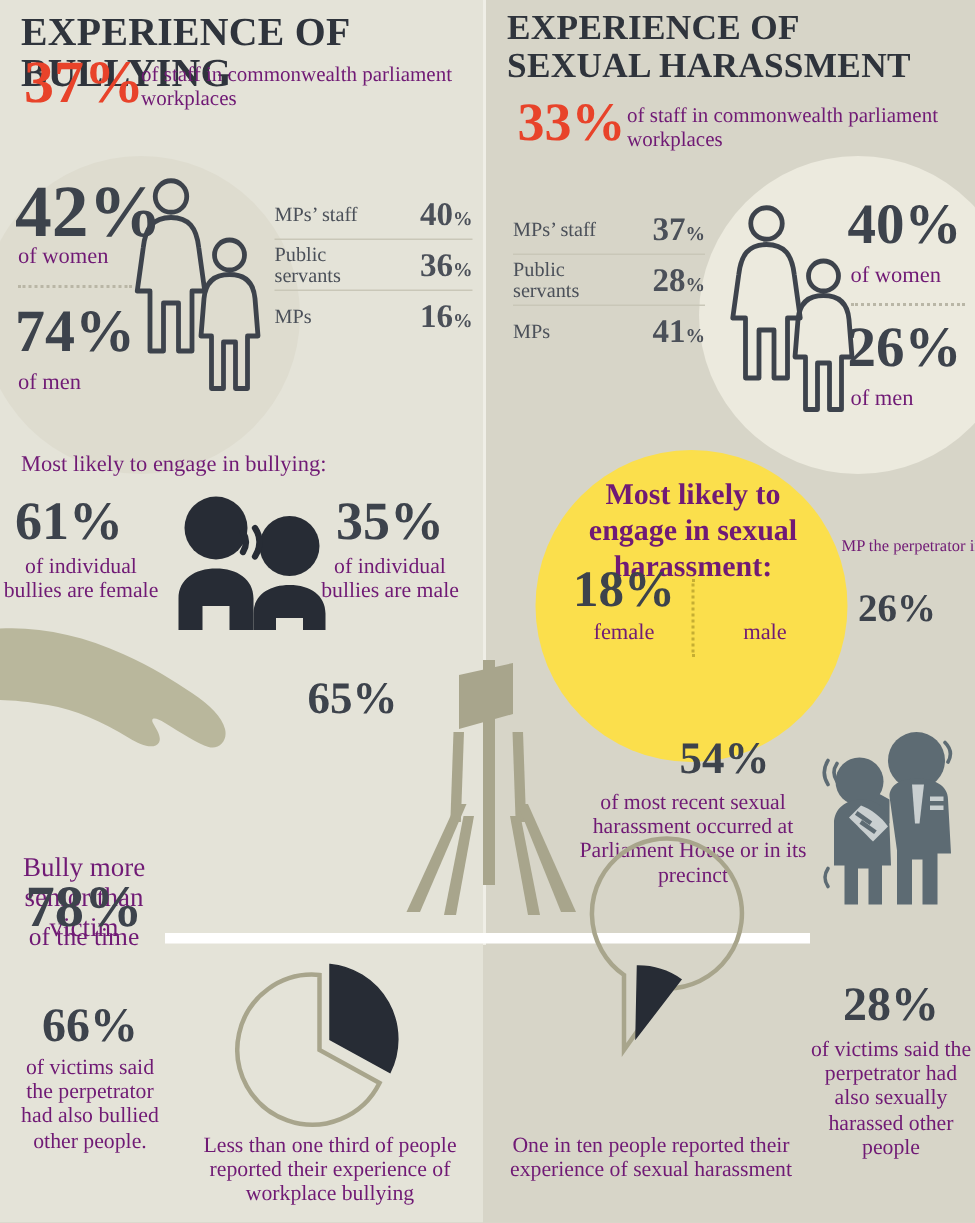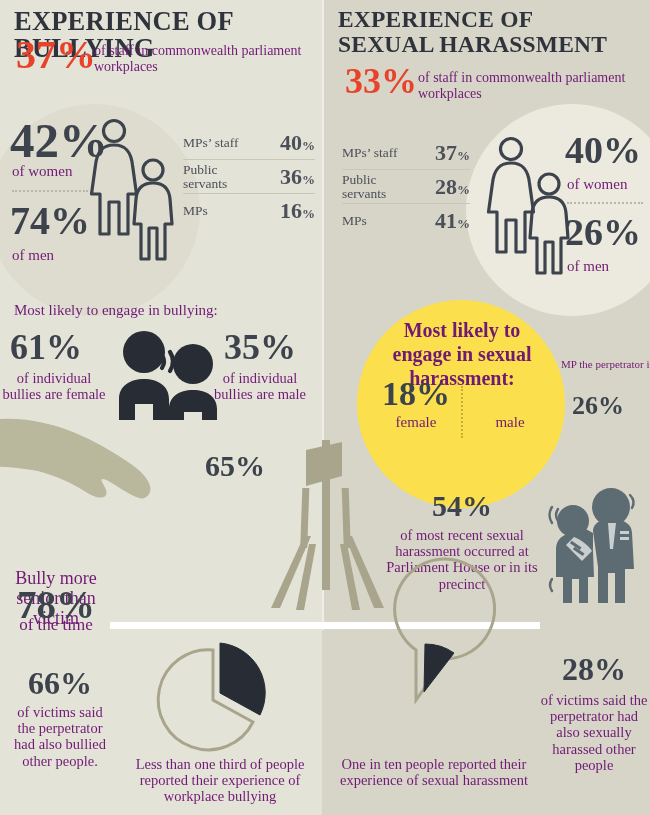--- a/index.html
+++ b/index.html
@@ -212,21 +212,21 @@
   <div class="circle" id="circle-yellow"></div>
   <div class="t ctr" style="left:382px;top:318px;width:160px;font-size:20px;line-height:1.2;font-weight:bold;">Most likely to engage in sexual harassment:</div>
   <div class="t bignum ctr" style="left:372px;top:378px;width:88px;font-size:34px;">18%</div>
   <div class="t ctr" style="left:372px;top:414px;width:88px;font-size:15px;">female</div>
   <div id="yellow-split"></div>
   <div class="t ctr" style="left:466px;top:414px;width:88px;font-size:15px;">male</div>
 
   <div class="t lbl ctr" style="left:556px;top:358px;width:104px;font-size:11px;">MP the perpetrator in</div>
   <div class="t bignum ctr" style="left:546px;top:394px;width:104px;font-size:26px;">26%</div>
 
-  <div class="t bignum ctr" style="left:382px;top:492px;width:160px;font-size:30px;">54%</div>
+  <div class="t bignum ctr" style="left:403px;top:492px;width:160px;font-size:30px;">54%</div>
   <div class="t lbl ctr" style="left:370px;top:527px;width:184px;font-size:14.5px;">of most recent sexual harassment occurred at Parliament House or in its precinct</div>
 
   <svg class="svg-abs" style="left:546px;top:487px;" width="102" height="118" viewBox="0 0 102 118">
     <g fill="#5d6b73">
       <circle cx="65" cy="20" r="19"></circle>
       <path d="M47 44 C47 36 55 32 65 32 C76 32 86 36 86 46 L88 82 L79 82 L79 116 L69 116 L69 86 L62 86 L62 116 L52 116 L52 80 Z"></path>
       <path d="M47 46 C40 42 32 38 26 38 L22 50 C30 52 40 56 47 62 Z"></path>
       <circle cx="27" cy="34" r="16"></circle>
       <path d="M10 62 C10 52 18 46 28 46 C40 46 47 53 47 64 L48 90 L42 90 L42 116 L33 116 L33 92 L26 92 L26 116 L17 116 L17 90 L10 90 Z"></path>
       <path d="M28 50 C34 52 42 58 46 64 L36 74 C30 68 24 62 20 58 Z" fill="#c9cfd0"></path>

